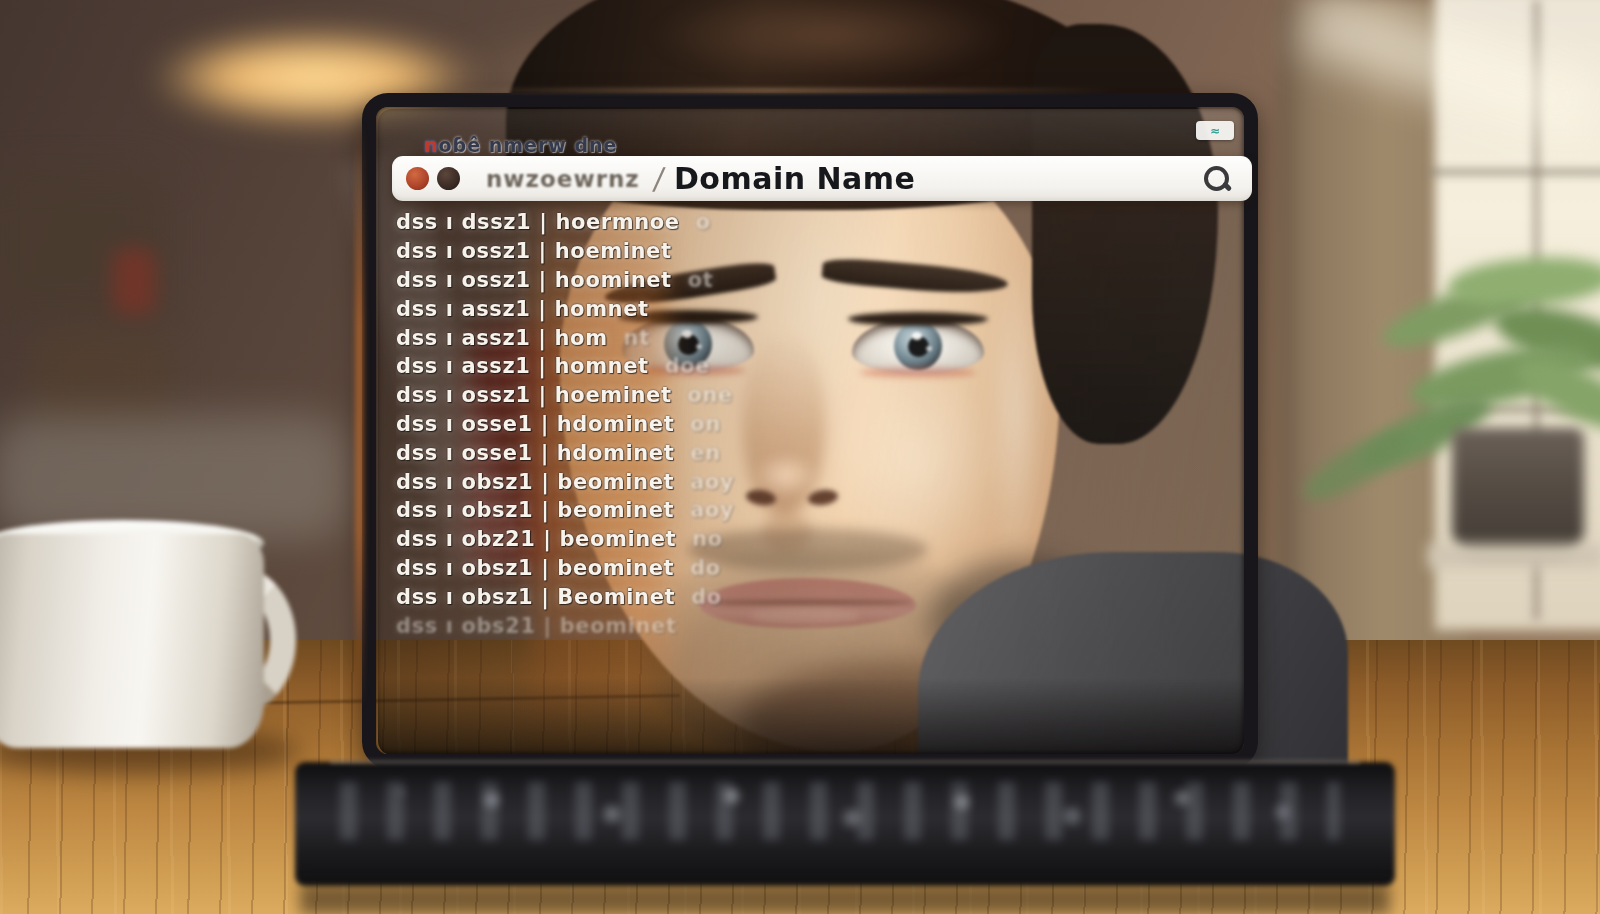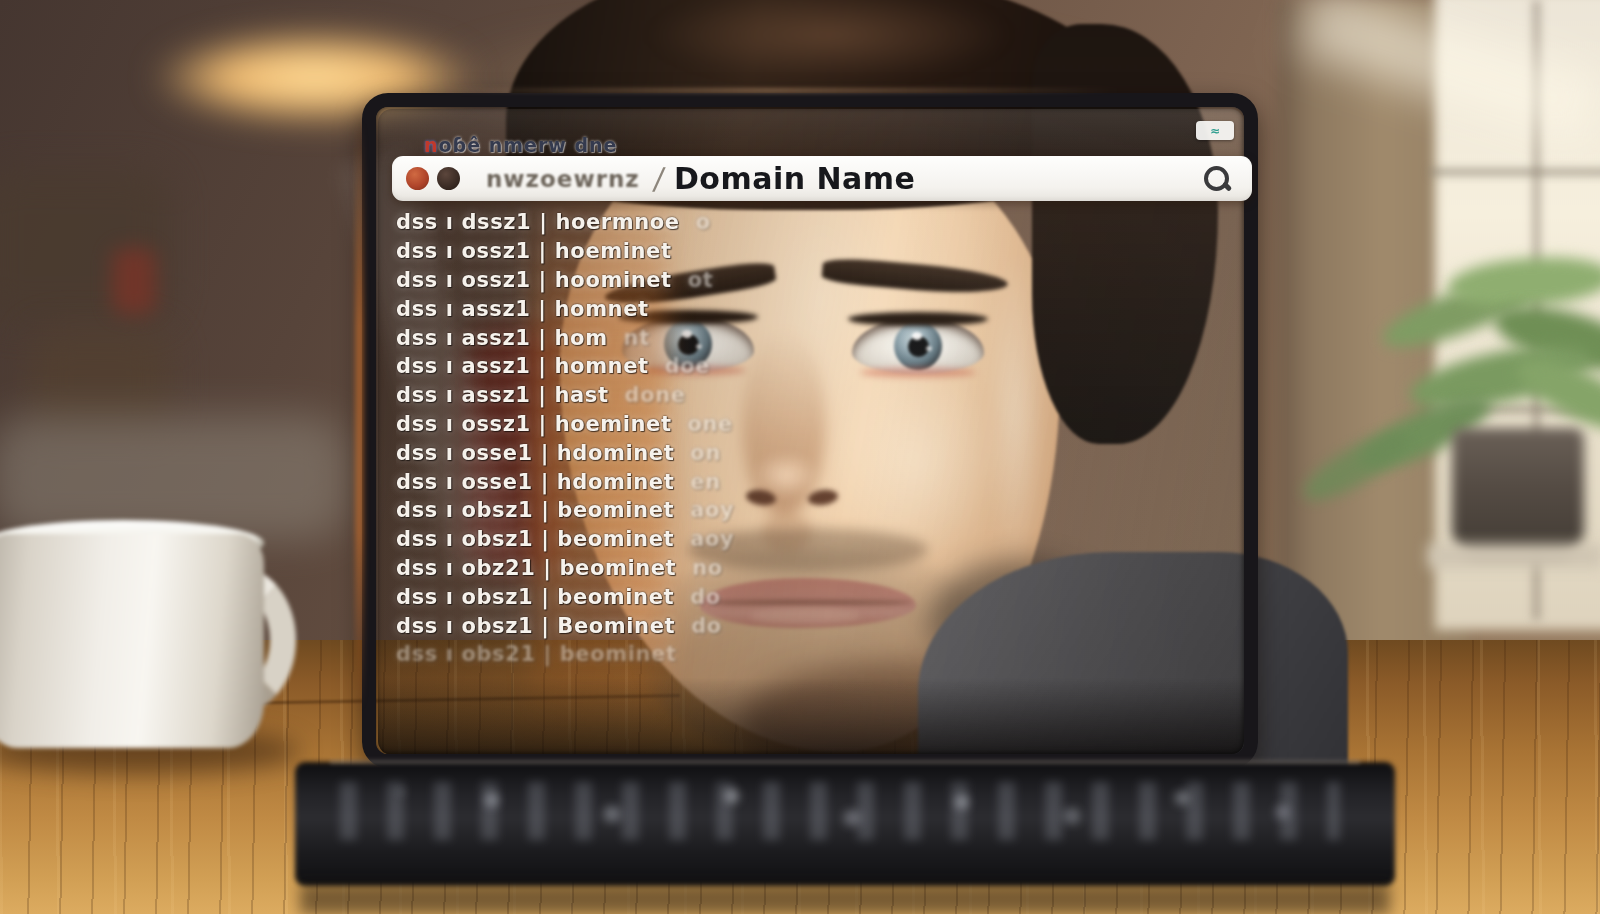--- a/index.html
+++ b/index.html
@@ -319,24 +319,20 @@
     </div>
       <div class="row">
       <span class="row-main">dss ı assz1 | hom</span>
       <span class="row-tail">nt</span>
     </div>
       <div class="row">
       <span class="row-main">dss ı assz1 | homnet</span>
       <span class="row-tail">doe</span>
     </div>
       <div class="row">
-      <span class="row-main">dss ı assz1 | hast</span>
-      <span class="row-tail">done</span>
-    </div>
-      <div class="row">
       <span class="row-main">dss ı ossz1 | hoeminet</span>
       <span class="row-tail">one</span>
     </div>
       <div class="row">
       <span class="row-main">dss ı osse1 | hdominet</span>
       <span class="row-tail">on</span>
     </div>
       <div class="row">
       <span class="row-main">dss ı osse1 | hdominet</span>
       <span class="row-tail">en</span>

